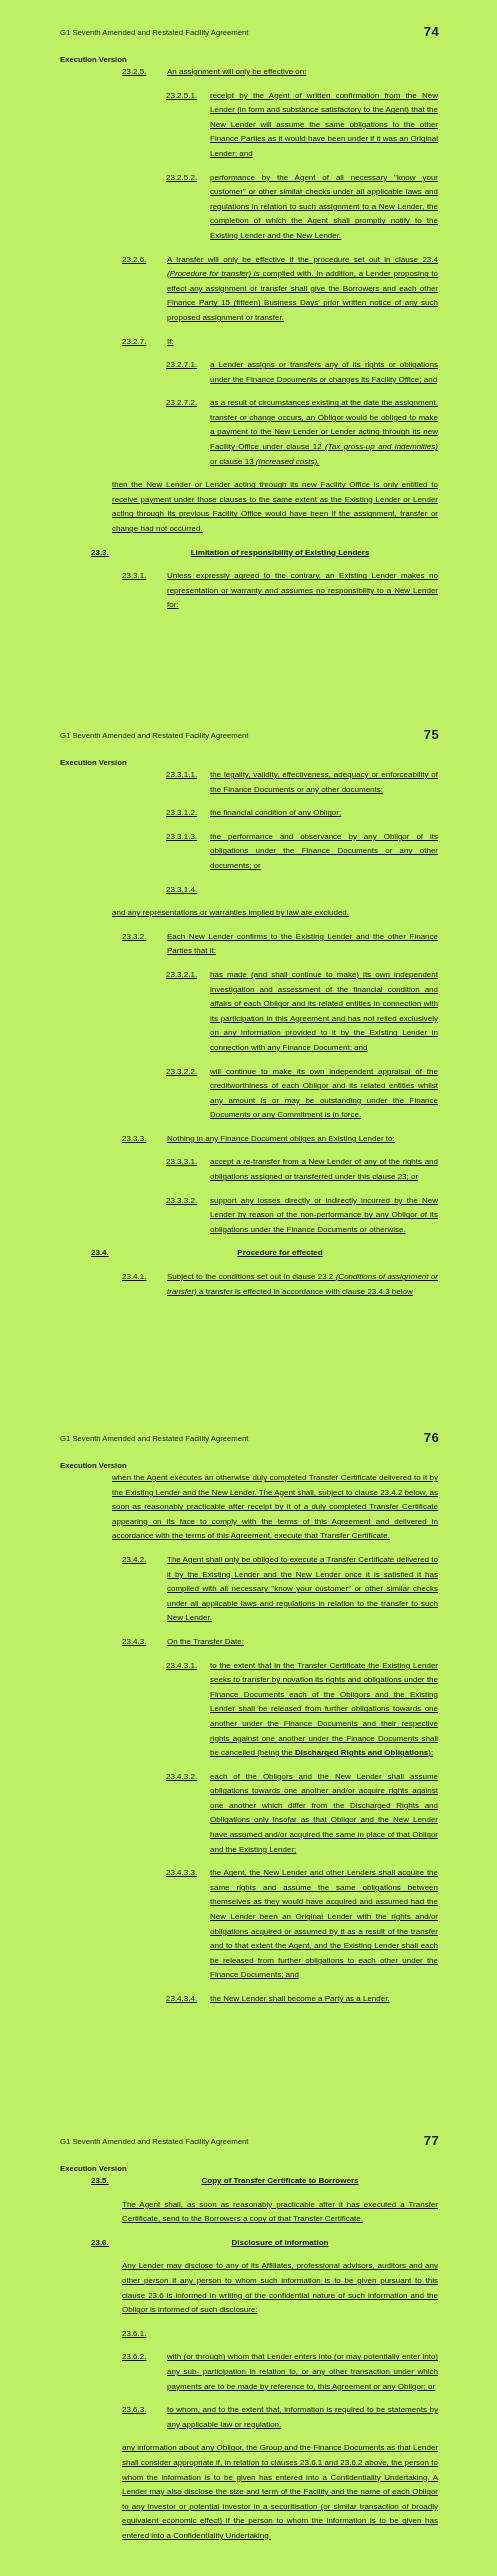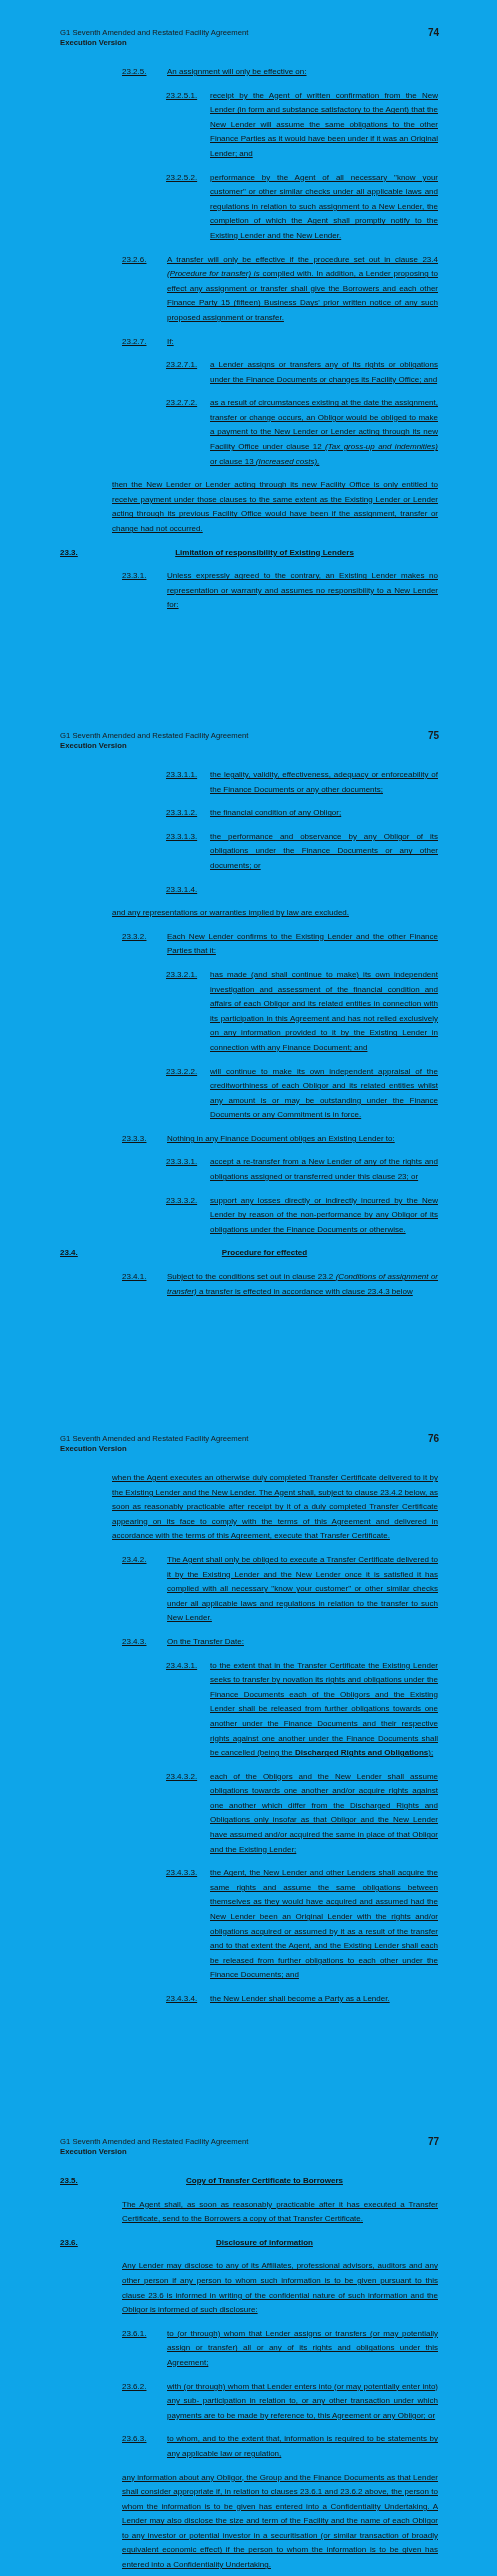--- a/index.html
+++ b/index.html
@@ -13,55 +13,56 @@
     overflow: hidden;
     font-family: "Liberation Sans", sans-serif;
     color: #161616;
   }
   #doc { width: 497px; }
   .page {
     position: relative;
     width: 497px;
     height: 703px;
     box-sizing: border-box;
-    background: #0ea5e9;
+    background: #bef264;
     padding-top: 65px;
     overflow: hidden;
   }
   .page-header {
     position: absolute;
     top: 28px;
     left: 60px;
     right: 58px;
     font-size: 7.7px;
     line-height: 9.8px;
     color: #1a1a1a;
   }
-  .page-header .hs { font-weight: bold; }
+  .page-header .hs { font-weight: bold; margin-top: 17px; }
   .page-header .hn {
     position: absolute;
     top: 0;
     right: 0;
     font-weight: bold;
-    font-size: 10px;
+    font-size: 13px;
+    font-family: Liberation Mono, monospace;
   }
   .block {
     display: flex;
     margin-right: 59px;
     margin-bottom: 9px;
     font-size: 8px;
     line-height: 14.6px;
     color: #121212;
     text-decoration: underline;
   }
   .block .num { flex: 0 0 auto; white-space: nowrap; }
   .block .txt { flex: 1 1 auto; text-align: justify; }
   .block.hd .txt { text-align: center; font-weight: bold; }
   .block.hd .num { font-weight: bold; }
-  .b-l2 { margin-left: 60px; } .b-l2 > .num { width: 31px; }
+  .b-l2 { margin-left: 91px; } .b-l2 > .num { width: 31px; }
   .b-l3 { margin-left: 122px; } .b-l3 > .num { width: 45px; }
   .b-l4 { margin-left: 166px; } .b-l4 > .num { width: 44px; }
   
   .b-t2 { margin-left: 122px; justify-content: center; }
   .b-t3 { margin-left: 112px; }
   .it { font-style: italic; }
   .bd { font-weight: bold; }
 </style>
 </head>
 <body>
@@ -226,21 +227,20 @@
         </div>
         <div class="block b-l2 hd">
           <span class="num">23.6.</span>
           <div class="txt"><span class="bd">Disclosure of information</span></div>
         </div>
         <div class="block b-t2">
           <div class="txt"><span>Any Lender may disclose to any of its Affiliates, professional advisors, auditors and any other person if any person to whom such information is to be given pursuant to this clause 23.6 is informed in writing of the confidential nature of such information and the Obligor is informed of such disclosure:</span></div>
         </div>
         <div class="block b-l3">
           <span class="num">23.6.1.</span>
-          <div class="txt"><span>to (or through) whom that Lender assigns or transfers (or may potentially assign or transfer) all or any of its rights and obligations under this Agreement;</span></div>
         </div>
         <div class="block b-l3">
           <span class="num">23.6.2.</span>
           <div class="txt"><span>with (or through) whom that Lender enters into (or may potentially enter into) any sub- participation in relation to, or any other transaction under which payments are to be made by reference to, this Agreement or any Obligor; or</span></div>
         </div>
         <div class="block b-l3">
           <span class="num">23.6.3.</span>
           <div class="txt"><span>to whom, and to the extent that, information is required to be statements by any applicable law or regulation,</span></div>
         </div>
         <div class="block b-t2">

